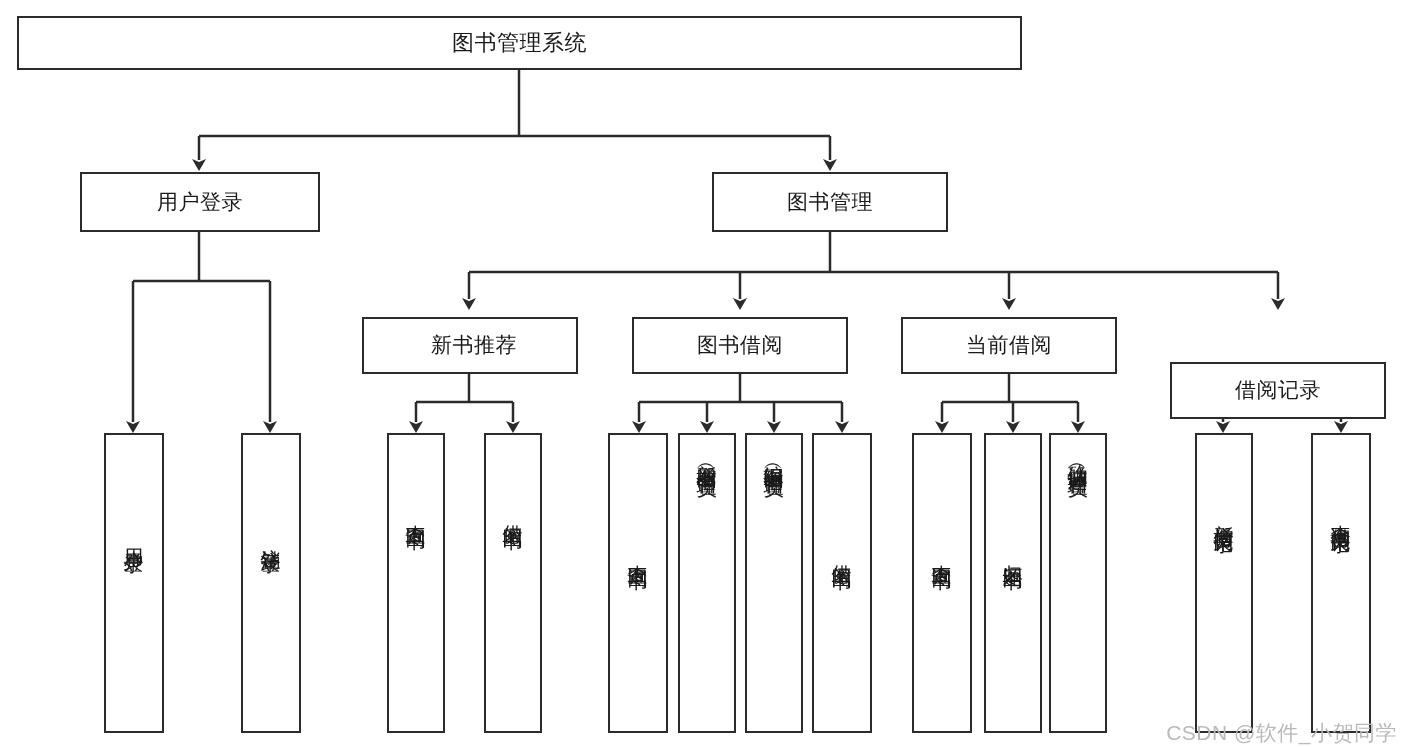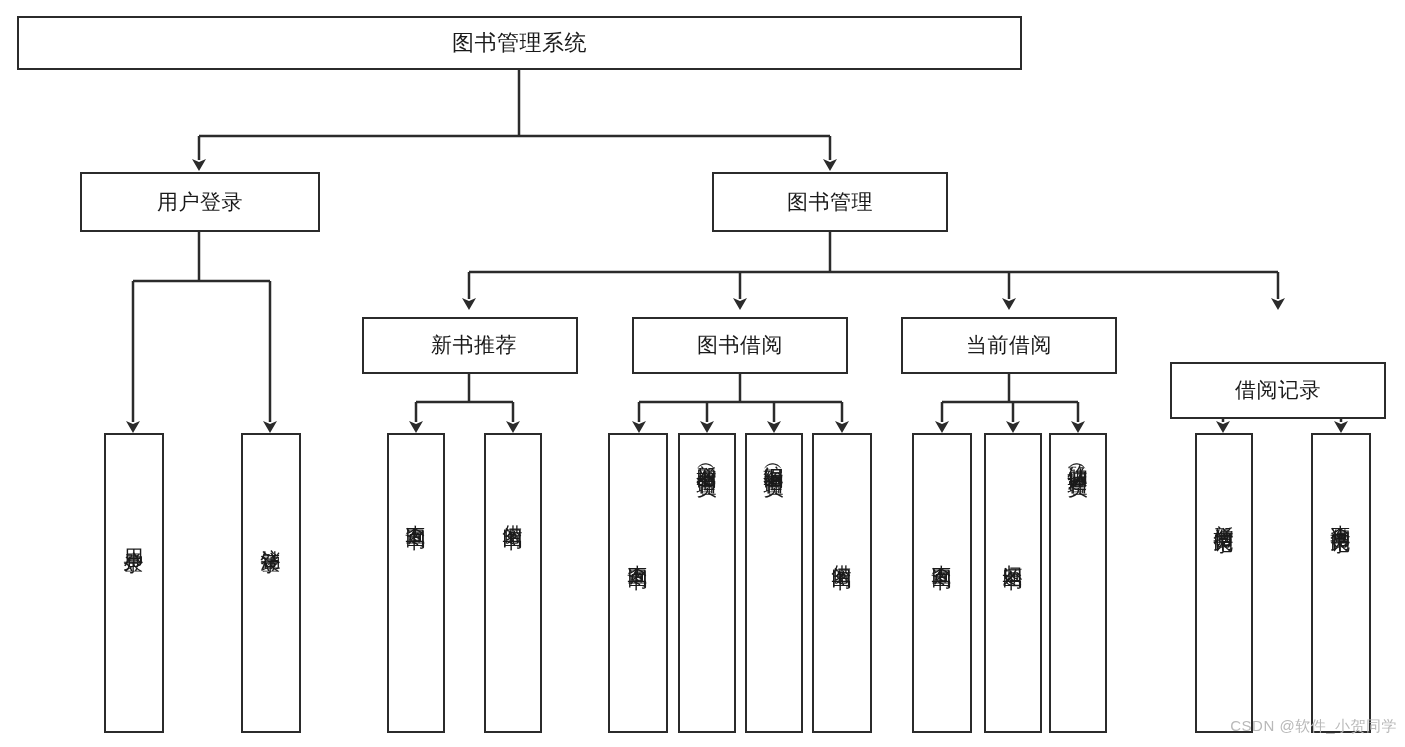--- a/index.html
+++ b/index.html
@@ -64,22 +64,22 @@
   }
   .node.vertical.mid3 .label {
     margin-top: 100px;
   }
   #root-node .label {
     font-size: 22px;
   }
   #watermark {
     position: absolute;
     right: 8px;
-    bottom: 11px;
-    font-size: 15px;
+    bottom: 0;
+    font-size: 21px;
     color: #b9b9b9;
     letter-spacing: 0.5px;
     white-space: nowrap;
   }
 </style>
 </head>
 <body>
 
 <div id="canvas">
 

